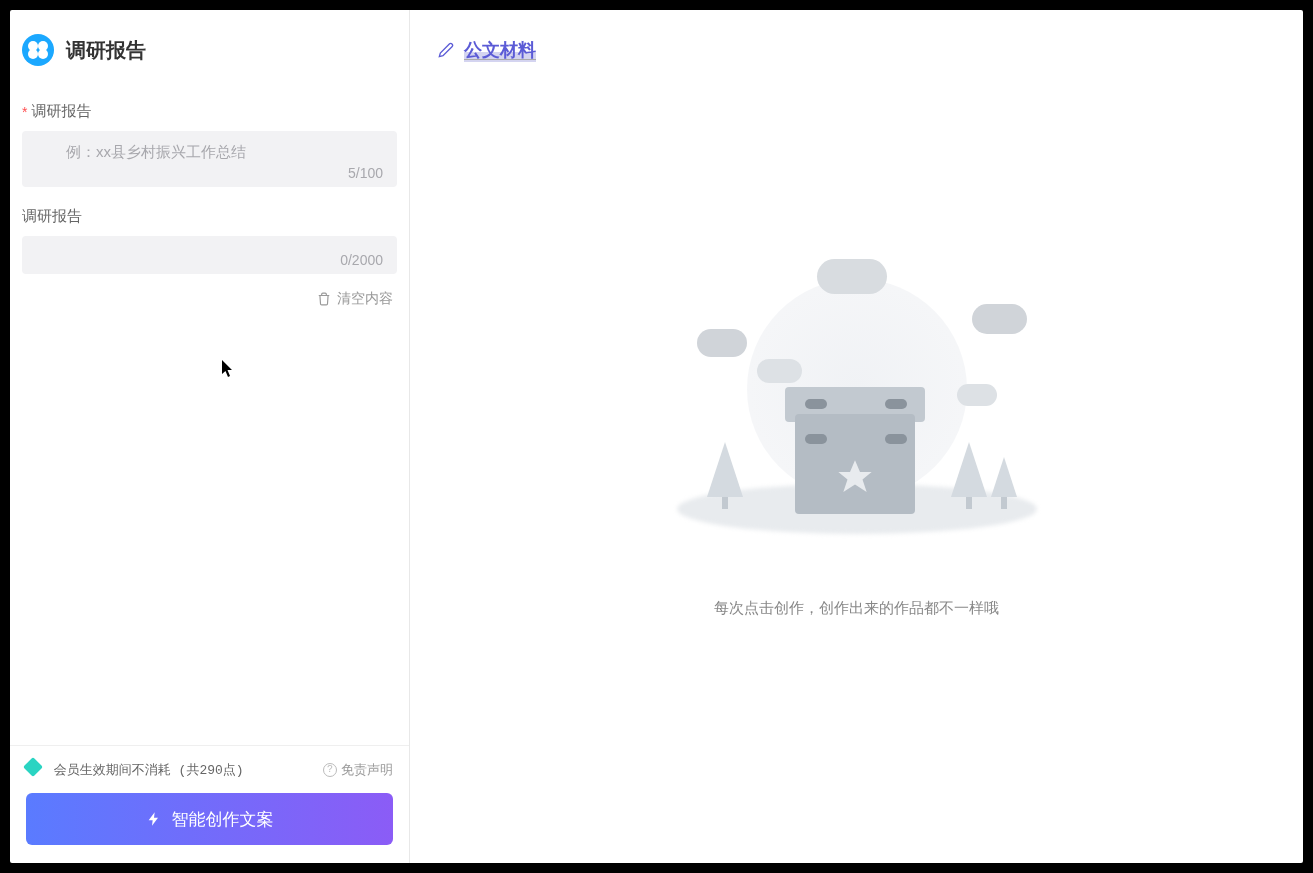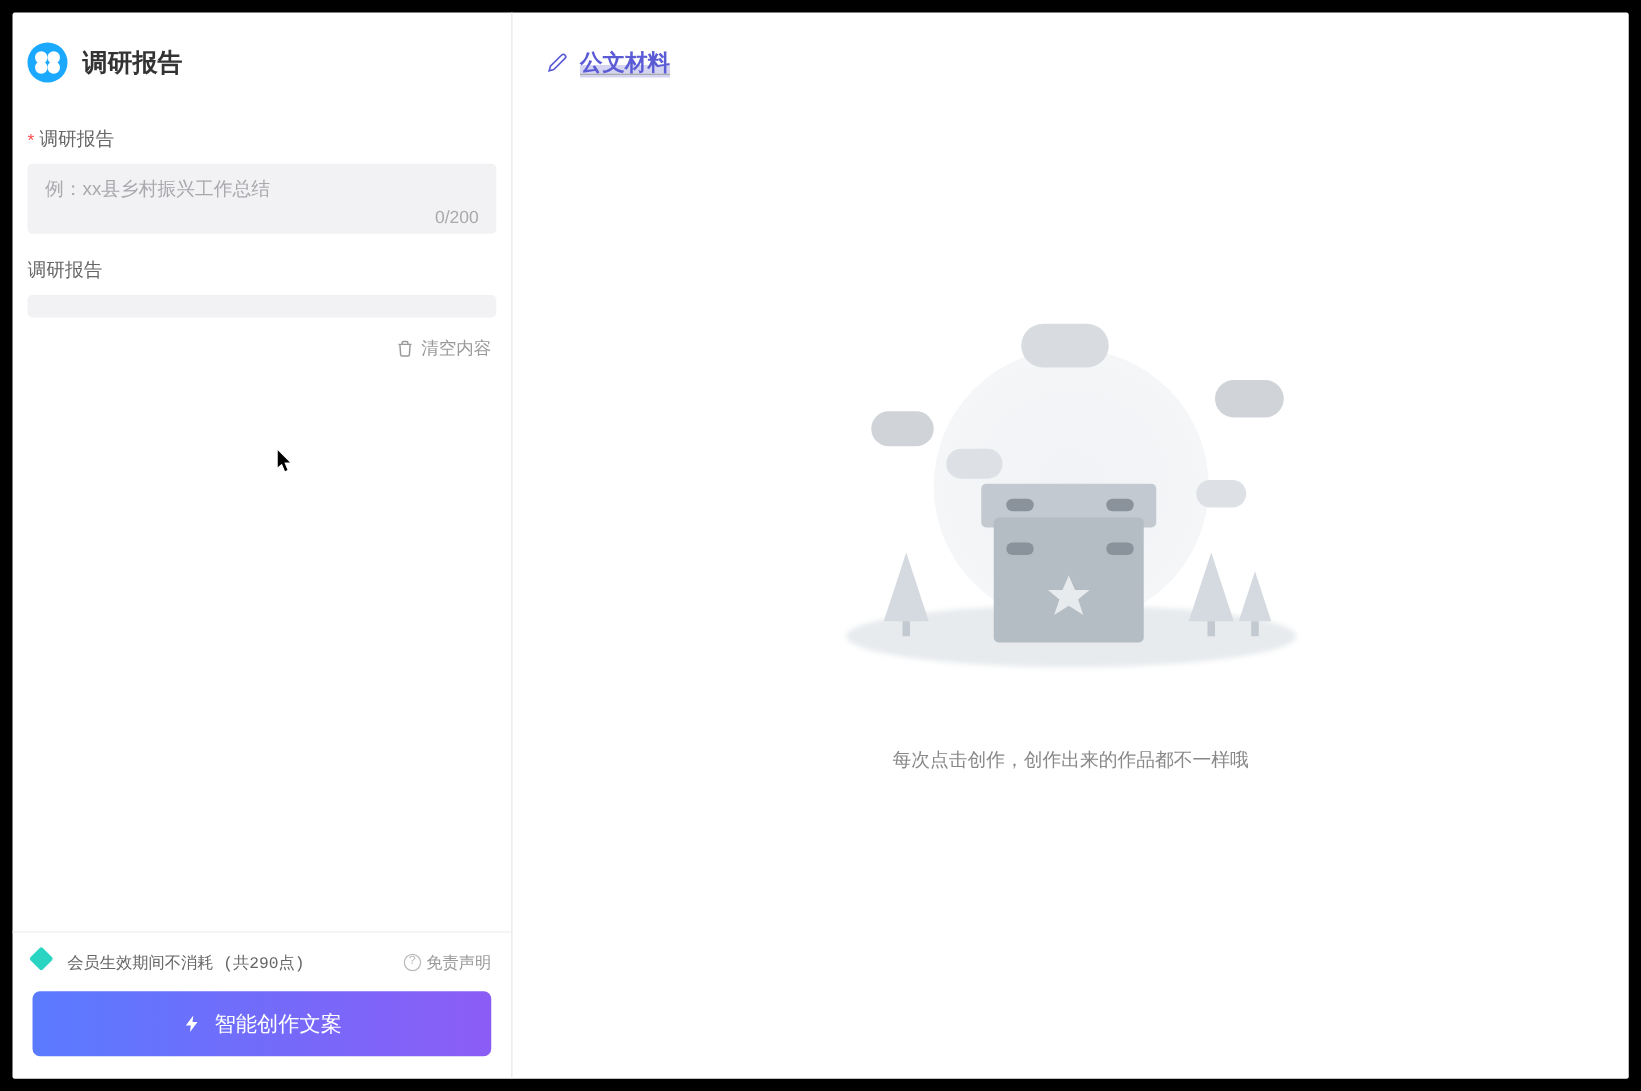--- a/index.html
+++ b/index.html
@@ -98,20 +98,21 @@
     }
     .text-input {
       width: 100%;
       border: none;
       background: transparent;
       font-size: 15px;
       color: #333;
       outline: none;
       resize: none;
       font-family: inherit;
+      margin-left: 30px;
     }
     .text-input::placeholder {
       color: #a8a8ad;
     }
     .char-count {
       text-align: right;
       font-size: 14px;
       color: #a8a8ad;
       margin-top: 4px;
     }
@@ -353,27 +354,28 @@
     </div>
 
     <div class="form-section">
       <div class="field">
         <div class="field-label">
           <span class="required-star">*</span>
           <span>调研报告</span>
         </div>
         <div class="input-wrapper">
           <input type="text" class="text-input" placeholder="例：xx县乡村振兴工作总结" style="">
-          <div class="char-count">0/200</div>
+          <div class="char-count">5/100</div>
         </div>
       </div>
 
       <div class="field">
         <div class="field-label">调研报告</div>
         <div class="input-wrapper">
+          <div class="char-count">0/2000</div>
         </div>
       </div>
 
       <div class="clear-button">
         <span class="clear-btn">
           <svg class="trash-icon" viewBox="0 0 24 24" fill="none" stroke="#999" stroke-width="2">
             <path d="M3 6h18M8 6V4a2 2 0 012-2h4a2 2 0 012 2v2M19 6l-1 14a2 2 0 01-2 2H8a2 2 0 01-2-2L5 6"></path>
           </svg>
           <span>清空内容</span>
         </span>

